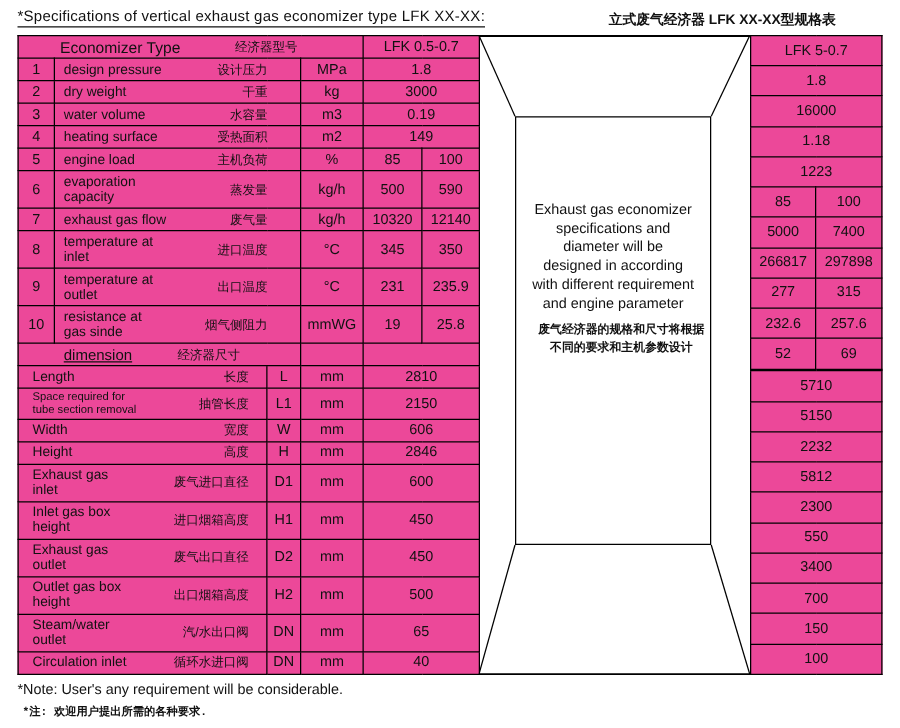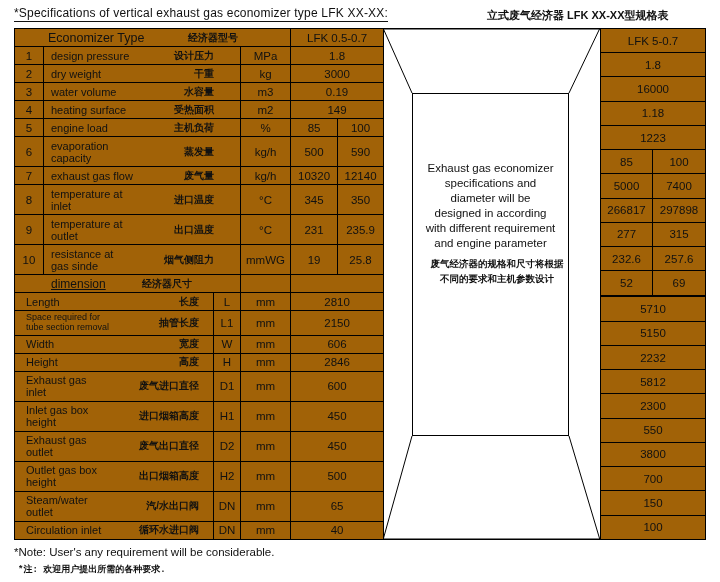--- a/index.html
+++ b/index.html
@@ -11,33 +11,33 @@
   .title-en {
     position:absolute; left:14px; top:6px; font-size:12px; font-weight:normal;
     letter-spacing:0.2px; border-bottom:1.5px solid #111; padding-bottom:1px;
     white-space:nowrap;
   }
   .title-zh {
     position:absolute; left:487px; top:8px; font-size:11px; font-weight:bold; white-space:nowrap;
   }
   table.tbl {
     position:absolute; border-collapse:collapse; table-layout:fixed;
-    border:1.5px solid #000; background:#a16207;
+    border:1.5px solid #000; background:#ec4899;
   }
   #left-table { left:14px; top:28px; width:369px; height:512px; }
   #right-table { left:600px; top:28px; width:105px; height:512px; }
   .tbl td {
     border:1px solid #000; padding:0; font-size:11.5px; text-align:center;
     vertical-align:middle; overflow:hidden; white-space:nowrap;
   }
   .tbl td.c-label { text-align:left; }
   .labwrap { display:flex; align-items:center; width:100%; height:100%; }
   .labwrap .en { font-size:11px; padding-left:7px; white-space:pre-line; line-height:12px; }
   .labwrap .en.two-line { font-size:9px; line-height:9.5px; padding-left:3px; }
-  .labwrap .zh { font-size:10px; font-weight:bold; margin-left:auto; padding-right:26px; white-space:nowrap;padding-left:33px; }
+  .labwrap .zh { font-size:10px; font-weight:normal; margin-left:auto; padding-right:26px; white-space:nowrap;padding-left:33px; }
   .labwrap.dim .en { padding-left:11px; }
   .labwrap.dim .zh { padding-right:14px; }
   .labwrap.hdr .en { font-size:12.5px; padding-left:33px; }
   .labwrap.hdr .zh { padding-right:52px; }
   .labwrap.dimhdr .en { font-size:12px; padding-left:36px; text-decoration:underline; }
   .labwrap.dimhdr .zh { padding-right:48px; }
   .c-val, .c-num, .c-unit, .c-sym { font-size:11.5px; }
   .mdl { font-size:12px;margin-left:36px; }
   
   .middle {
@@ -401,21 +401,21 @@
         <tr>
           <td colspan="2" class="c-val">5812</td>
         </tr>
         <tr>
           <td colspan="2" class="c-val">2300</td>
         </tr>
         <tr>
           <td colspan="2" class="c-val">550</td>
         </tr>
         <tr>
-          <td colspan="2" class="c-val">3800</td>
+          <td colspan="2" class="c-val">3400</td>
         </tr>
         <tr>
           <td colspan="2" class="c-val">700</td>
         </tr>
         <tr>
           <td colspan="2" class="c-val">150</td>
         </tr>
         <tr>
           <td colspan="2" class="c-val">100</td>
         </tr>

